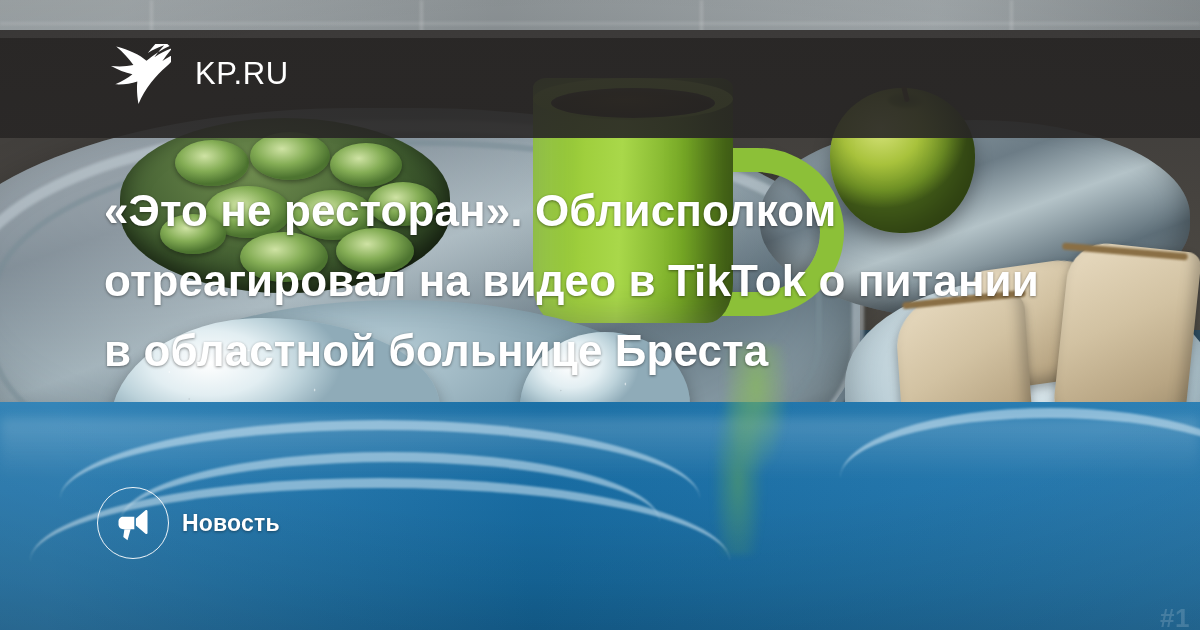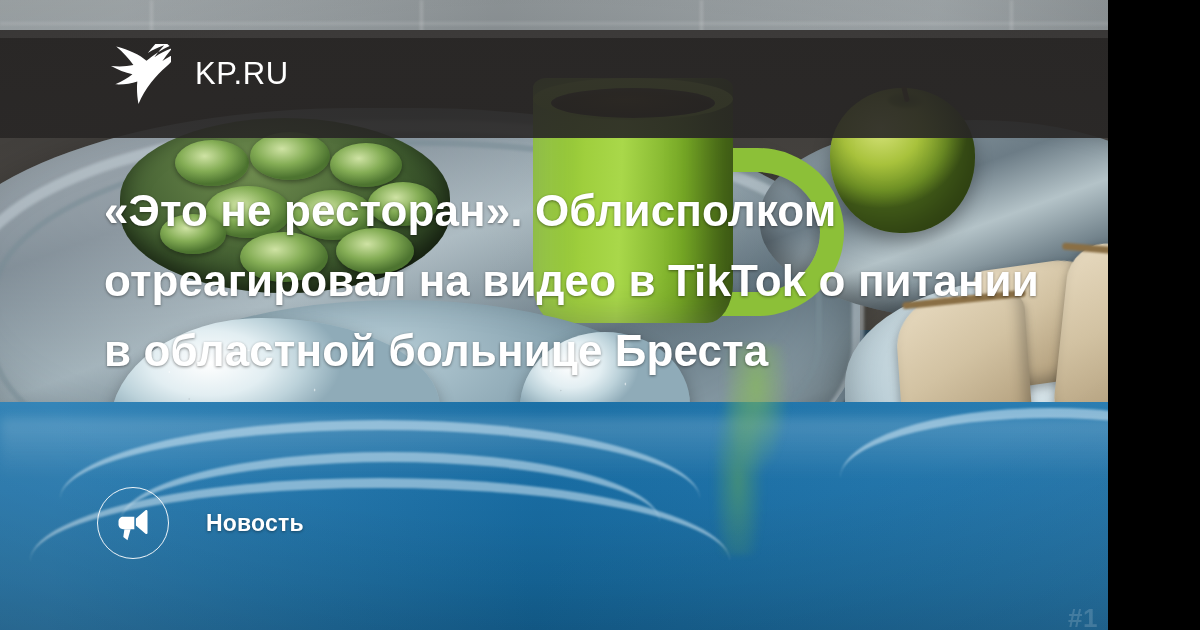--- a/index.html
+++ b/index.html
@@ -7,21 +7,21 @@
     margin: 0;
     padding: 0;
     background: #000;
   }
   body {
     font-family: "Liberation Sans", sans-serif;
   }
 
   .card {
     position: relative;
-    width: 1108px;
+    width: 1200px;
     height: 630px;
     overflow: hidden;
     background: #2f4f63;
   }
 
   
   .photo { position: absolute; inset: 0; overflow: hidden; }
 
   
   .wall {
@@ -240,21 +240,21 @@
     color: #ffffff;
     font-size: 44px;
     line-height: 70px;
     font-weight: 700;
     letter-spacing: .1px;
     text-shadow: 0 1px 3px rgba(0,0,0,.45);
   }
 
   .newsbadge {
     position: absolute; left: 97px; top: 487px;
-    display: flex; align-items: center; gap: 37px;
+    display: flex; align-items: center; gap: 13px;
   }
   .badge-circle {
     width: 70px; height: 70px; border-radius: 50%;
     border: 1.6px solid rgba(255,255,255,.92);
     display: flex; align-items: center; justify-content: center;
     flex: 0 0 auto;
   }
   .badge-circle svg { display:block; }
   .badge-label {
     color: #ffffff; font-size: 23px; font-weight: 700;

